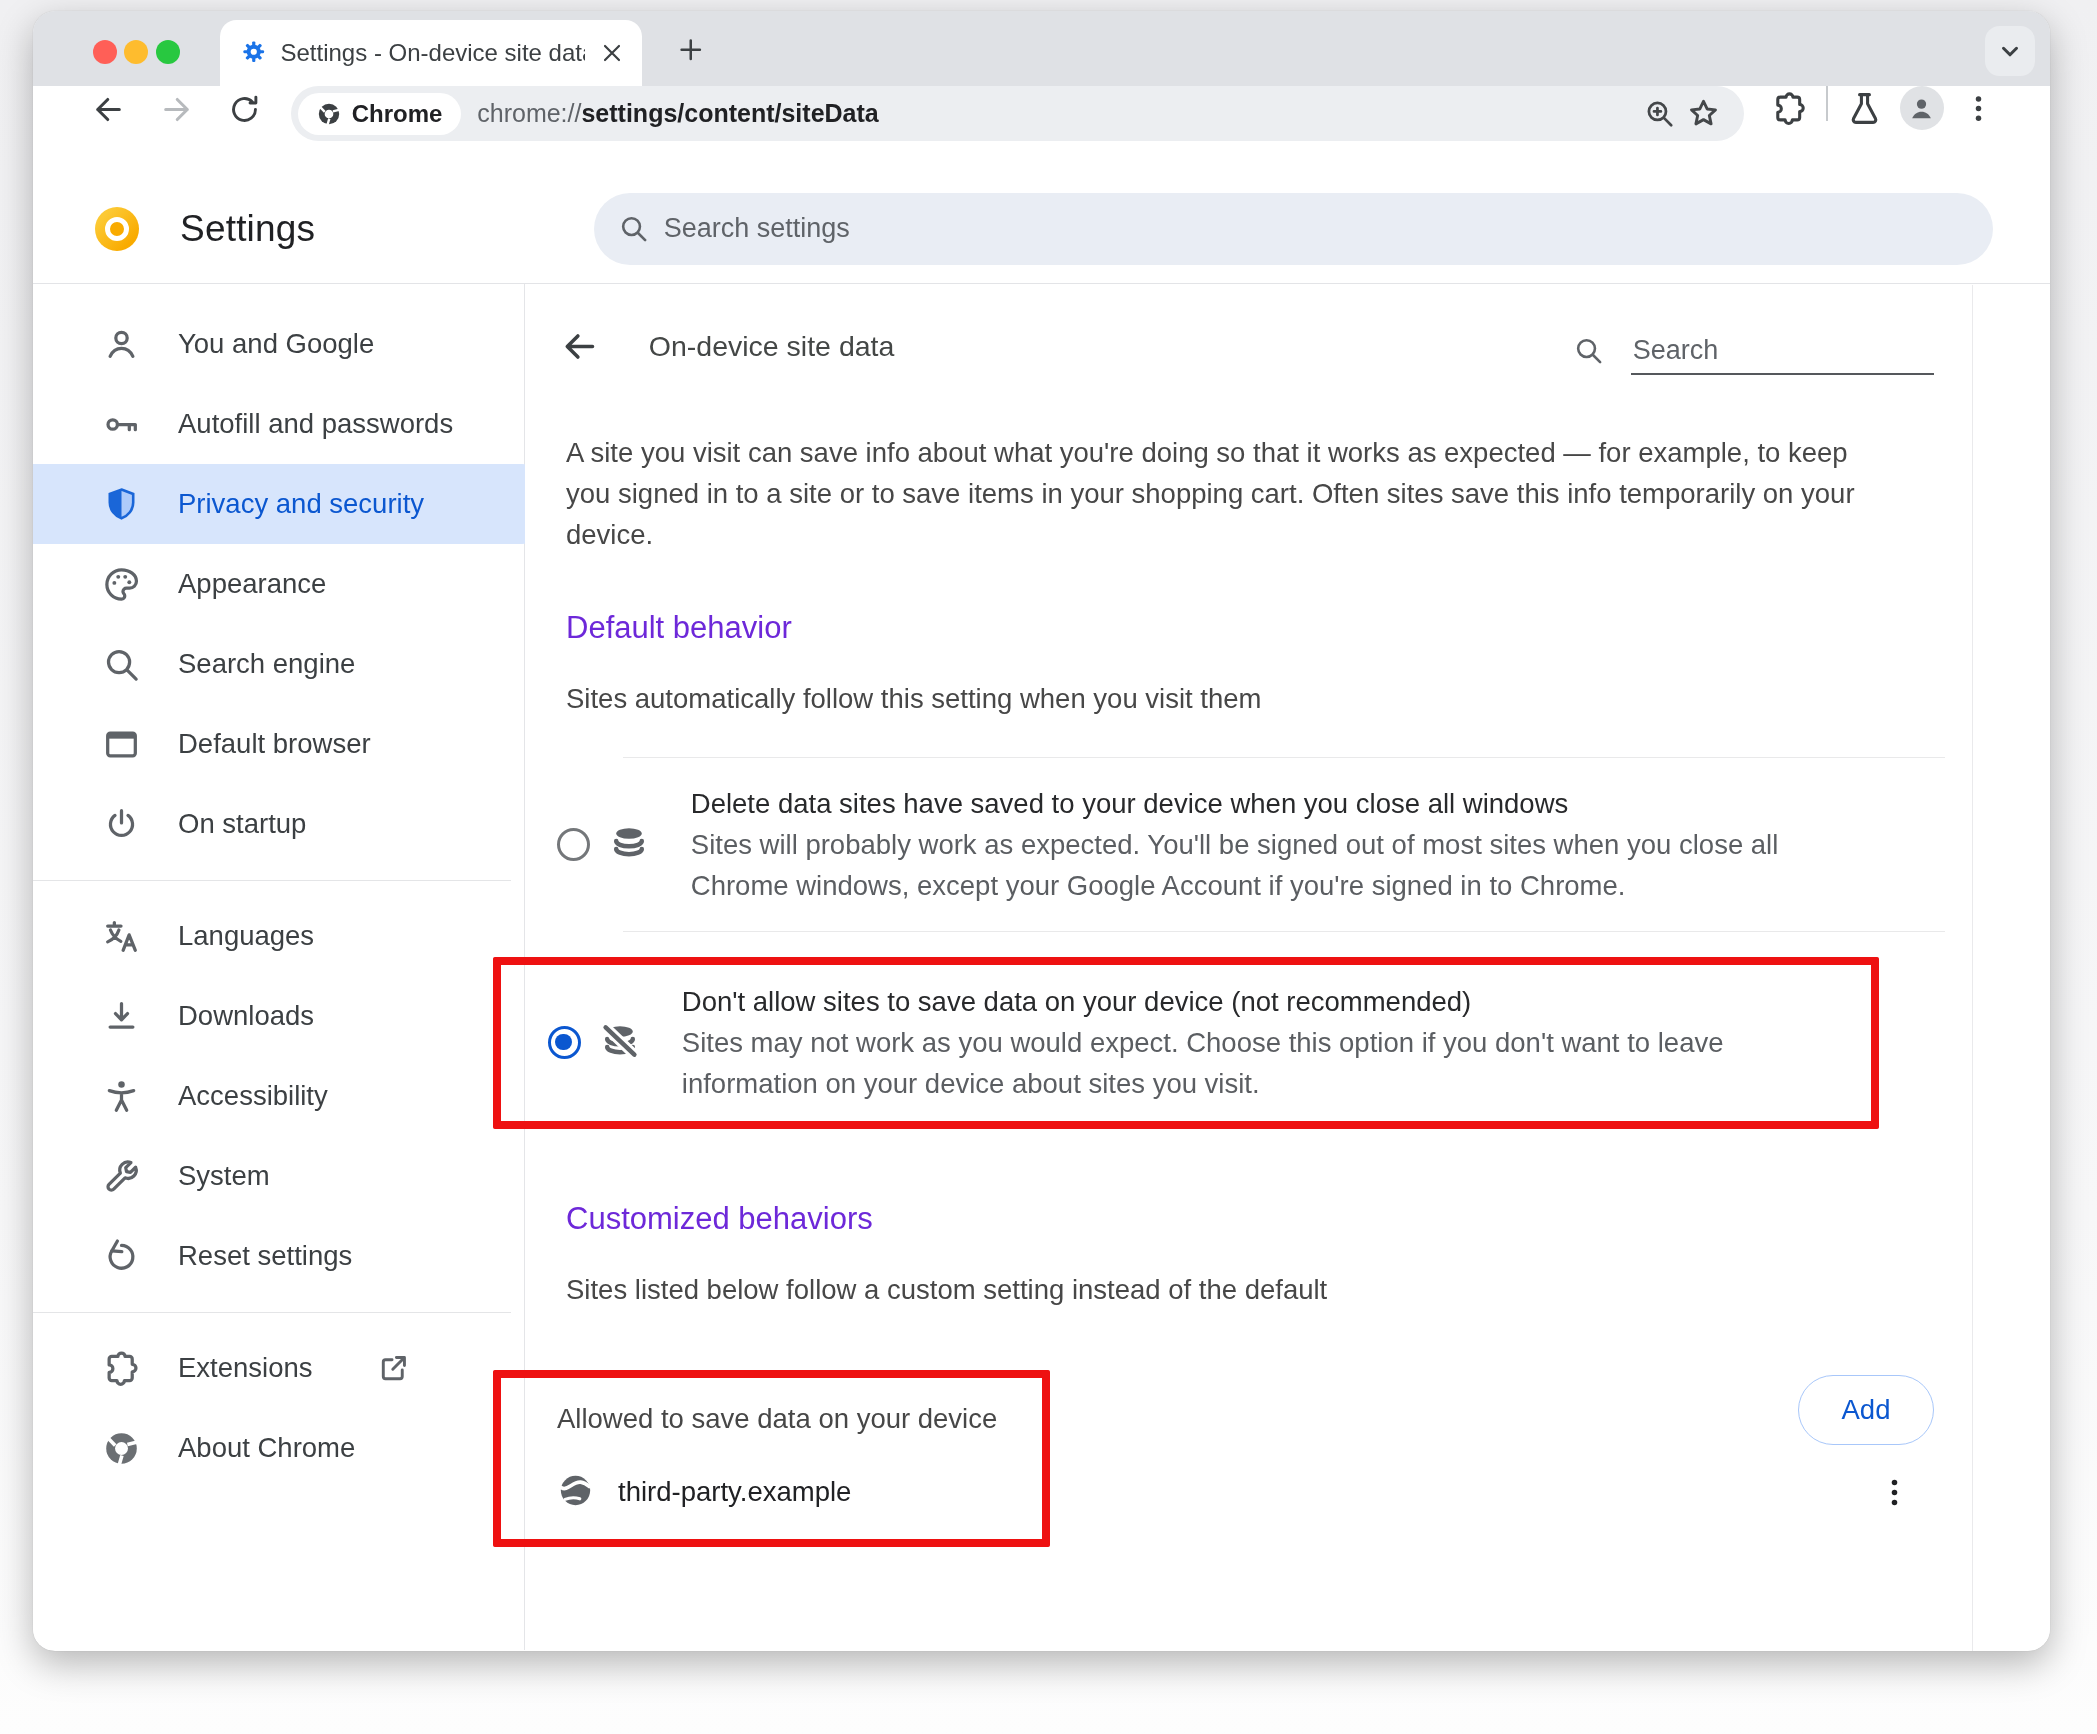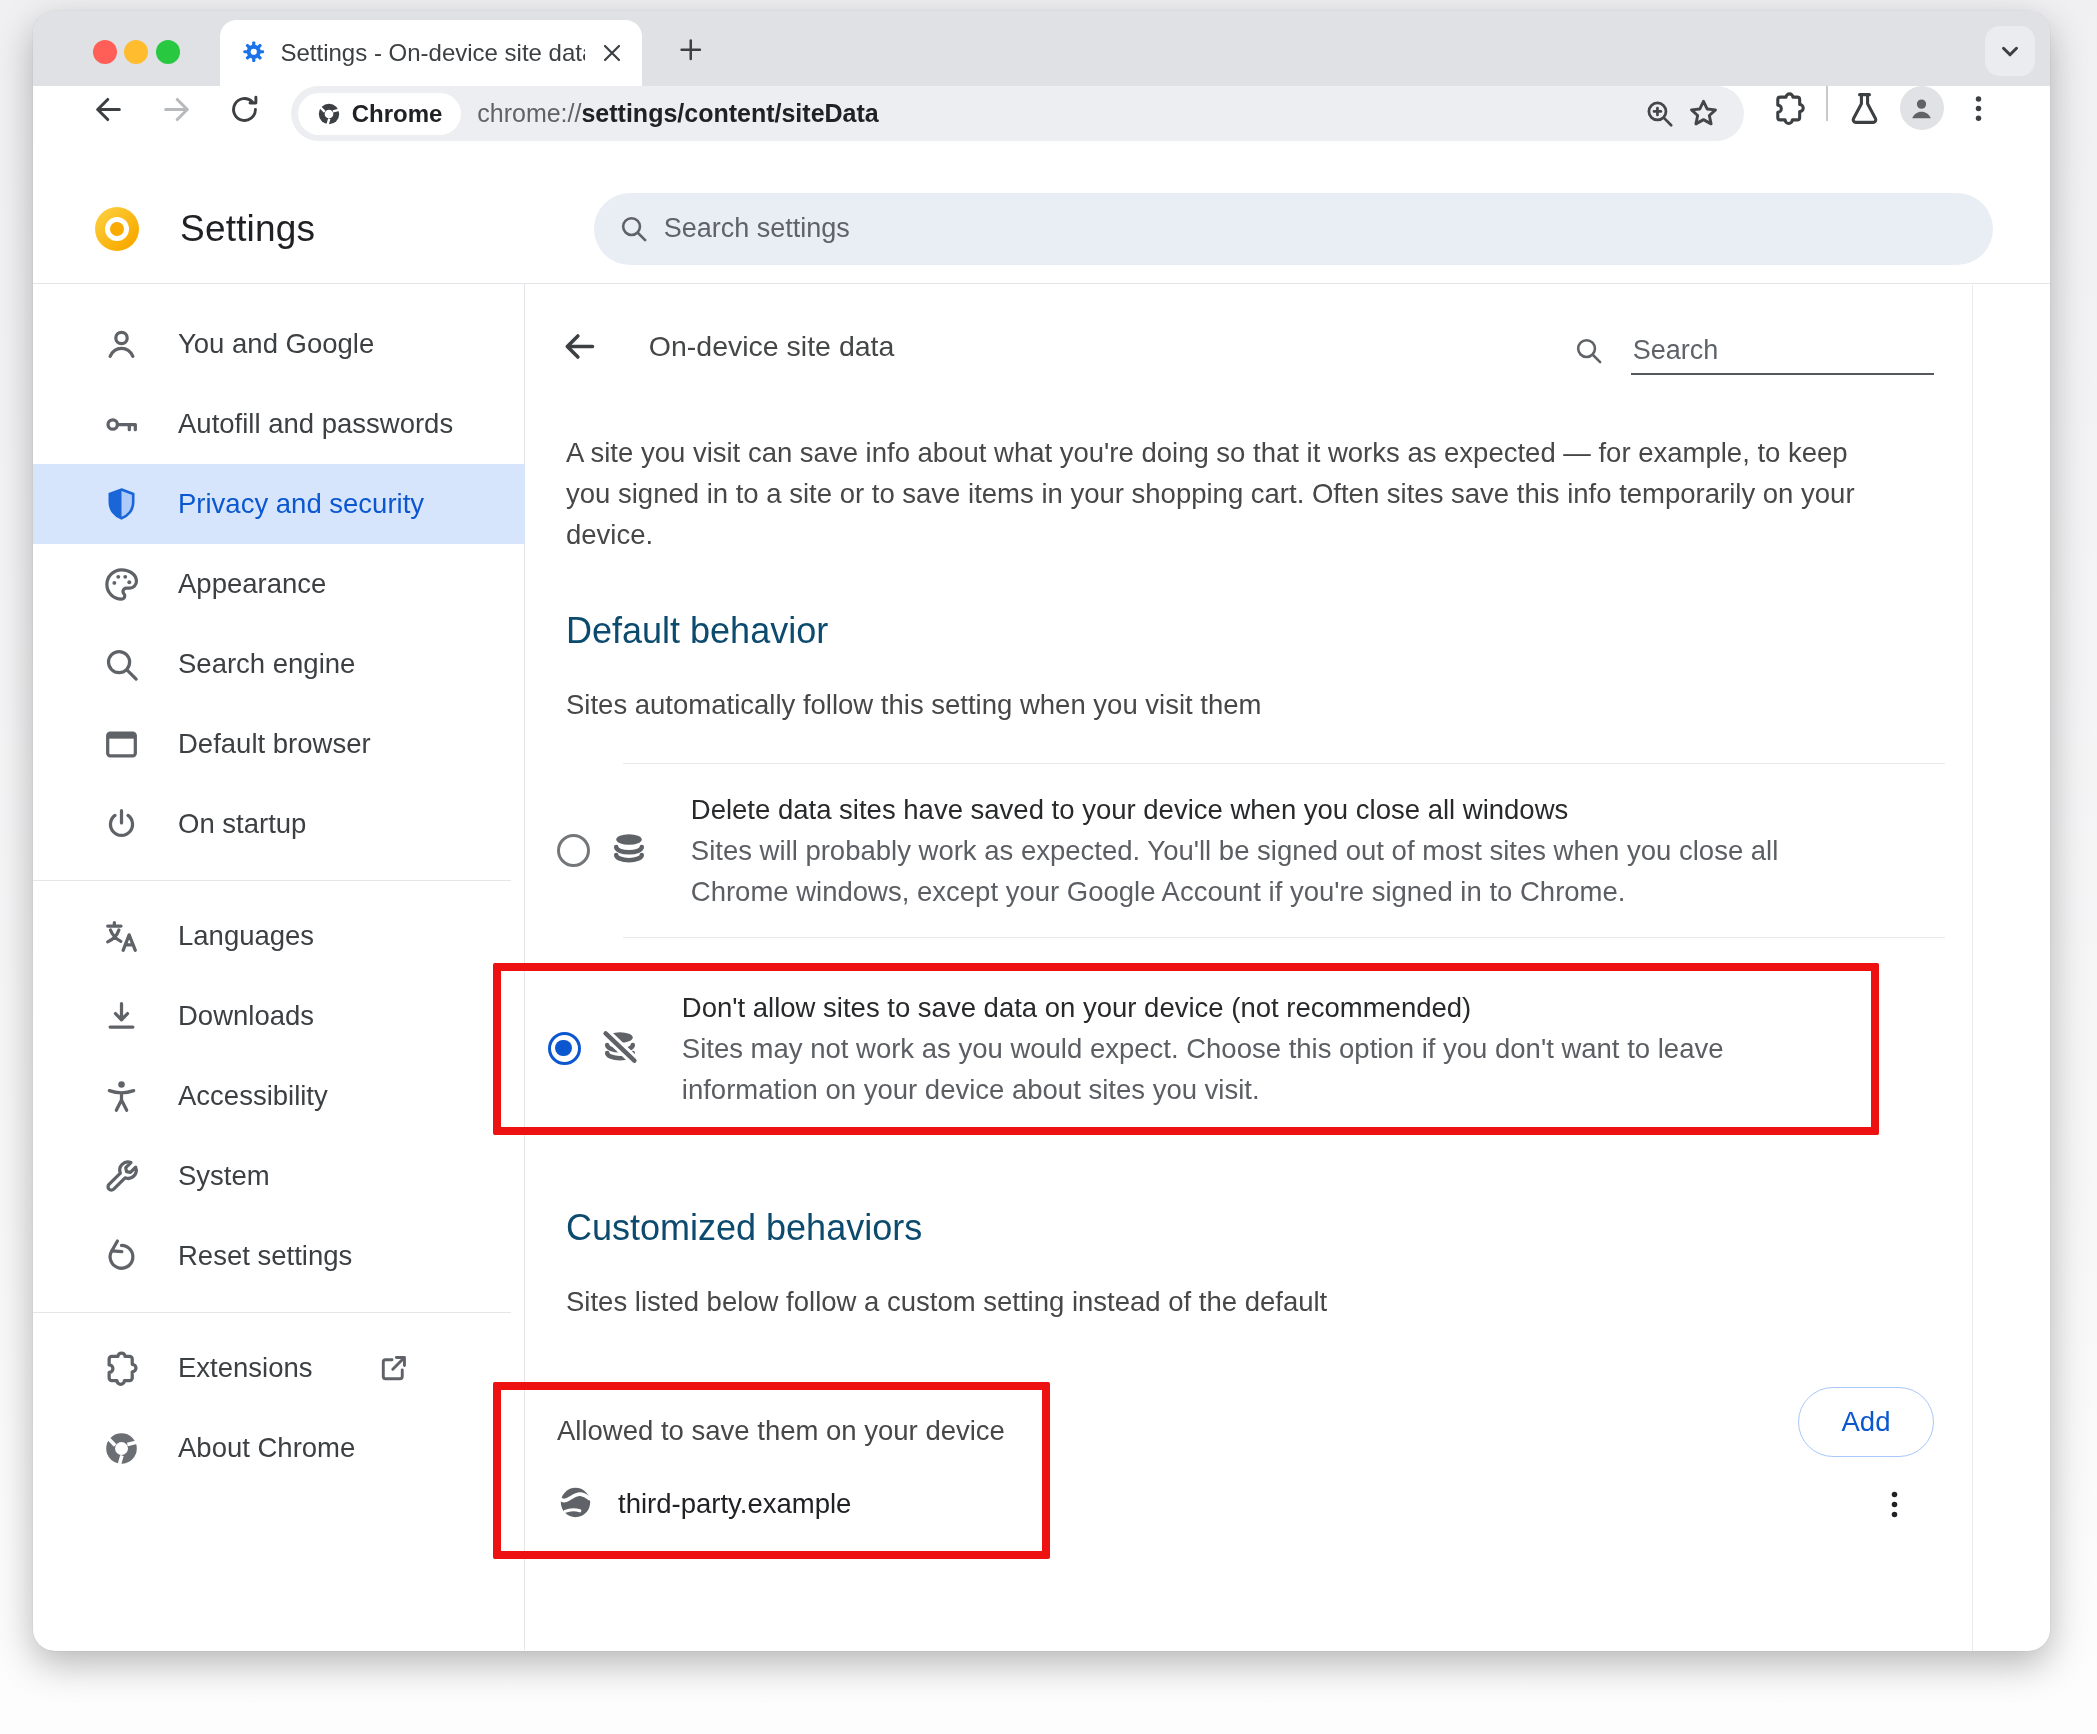--- a/index.html
+++ b/index.html
@@ -56,21 +56,21 @@
   .content { flex:1; position:relative; background:#fff; padding:33px 83px 0 41px; }
   .gutter { position:absolute; left:1939px; top:274px; width:0.9px; height:1366px; background:#eaeaec; z-index:5; }
   .crow { display:flex; align-items:center; }
   .backbtn { width:46px; height:46px; display:flex; align-items:center; justify-content:center; border-radius:50%; margin-left:-9.2px; }
   .ptitle { font-size:28.5px; font-weight:500; color:#444746; margin-left:46px; }
   .psearch { margin-left:auto; margin-right:33px; display:flex; align-items:flex-end; gap:27px;margin-top:16px; }
   .psearch input { width:303px; border:none; border-bottom:2.8px solid #55585c; outline:none; background:transparent;
     font-size:27px; font-family:inherit; color:#202124; padding:1.8px 1.8px 7.3px 1.8px; }
   .psearch input::placeholder { color:#5f6368; }
   .intro { margin-top:57px; max-width:1330px; font-size:27.5px; line-height:41px; color:#474747; }
-  .slabel { margin-top:55px; font-size:36px; color:#0c4a6e; }
+  .slabel { margin-top:55px; font-size:31px; color:#6d28d9; }
   .ssub { margin-top:37px; font-size:27.5px; color:#474747; }
   .rows { margin-top:42px; }
   .orow { display:grid; grid-template-columns:51px 83px 1fr; align-items:center; margin-left:-9.2px; }
   .radio { width:33px; height:33px; border-radius:50%; border:3.7px solid #74777a; position:relative; }
   .radio.on { border-color:#0b57d0; }
   .radio.on::after { content:""; position:absolute; left:4.6px; top:4.6px; width:16.5px; height:16.5px; border-radius:50%; background:#0b57d0; }
   .otext { padding-left:0; }
   .otitle { font-size:27.5px; line-height:41px; color:#28292b; }
   .odesc  { font-size:27.5px; line-height:41px; color:#5b5e62; max-width:1162px; }
   .osep { height:0.9px; background:#e9e9ea; margin:25px 22px 25px 57px; }
@@ -396,21 +396,21 @@
             </span>
           </div>
         </div>
       </div>
 
       <div class="slabel h2custom">Customized behaviors</div>
       <div class="ssub">Sites listed below follow a custom setting instead of the default</div>
 
       <div class="bottom">
         <div class="redbox2">
-          <div class="allowed">Allowed to save them on your device</div>
+          <div class="allowed">Allowed to save data on your device</div>
           <div class="siterow">
             <span>
               <svg width="37" height="37" viewBox="0 0 24 24">
                 <circle cx="12" cy="12" r="9.5" fill="#5f6368"></circle>
                 <path d="M3 10.2c3.6 2.6 7.2-4.1 12.3-3.6 2.2.2 4 1.3 5.6 2.8" stroke="#fff" stroke-width="2.4" fill="none" stroke-linecap="round"></path>
                 <path d="M5.2 17.8c3-1.2 6.4-1.4 9.6-.4" stroke="#fff" stroke-width="2" fill="none" stroke-linecap="round"></path>
               </svg>
             </span>
             <span class="sitename">third-party.example</span>
           </div>

